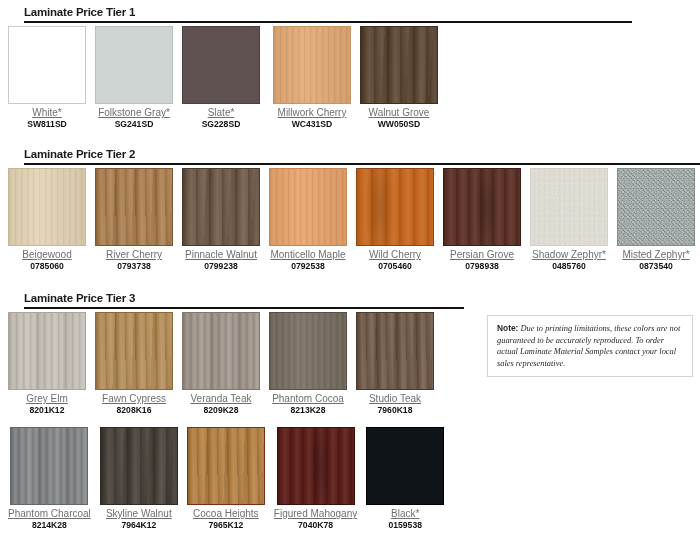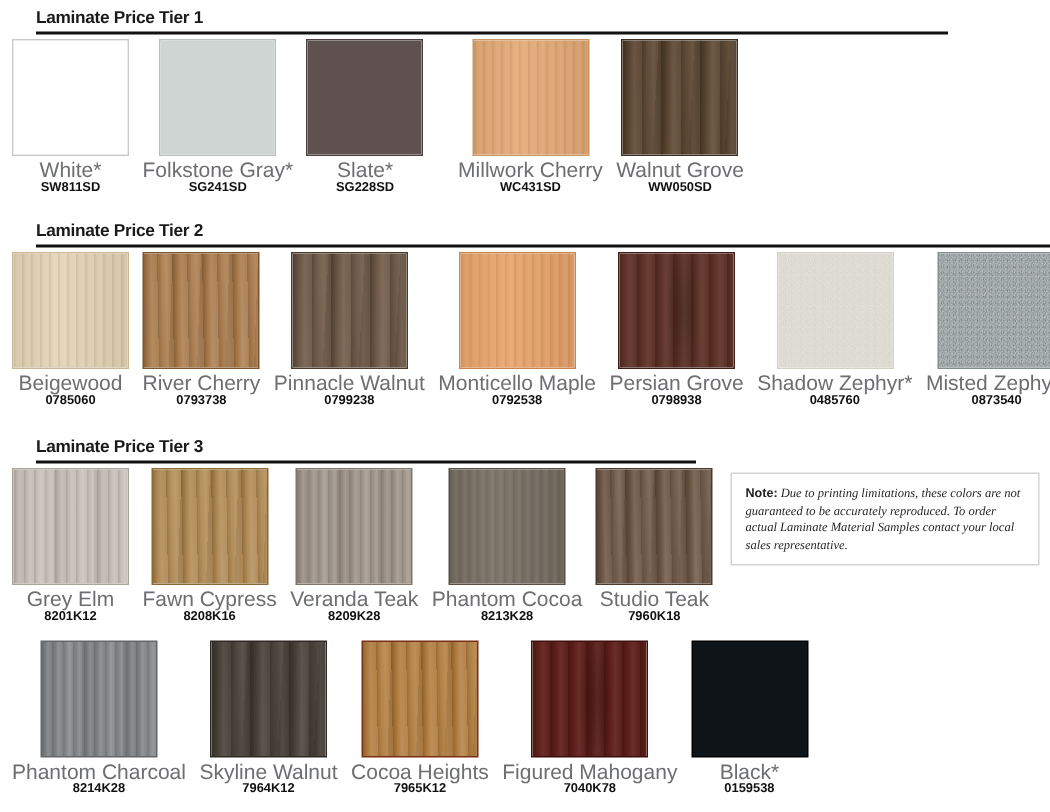--- a/index.html
+++ b/index.html
@@ -24,22 +24,22 @@
 
   
   .row{position:absolute;left:8px;top:20px;display:flex;}
   .cell{display:flex;flex-direction:column;align-items:center;}
   .chip{
     width:78px;height:78px;box-sizing:border-box;
     border:1px solid #bdbdbd;position:relative;overflow:hidden;
   }
   .chip .tex{position:absolute;inset:0;}
   .name{
-    font-size:14px;color:#6d6e71;margin-top:4px;line-height:10px;
-    white-space:nowrap;text-align:right;
+    font-size:10px;color:#6d6e71;margin-top:4px;line-height:10px;
+    white-space:nowrap;text-align:right;text-decoration:underline;
   }
   .code{
     font-size:8.6px;font-weight:700;color:#111;line-height:10px;
     margin-top:1px;white-space:nowrap;text-align:center;
   }
 
   
   .note{
     position:absolute;box-sizing:border-box;
     border:1px solid #d2d3d4;background:#fff;
@@ -72,21 +72,21 @@
             <div class="name">White*</div>
             <div class="code">SW811SD</div>
           </div>
           <div class="cell" style="margin-right: 9px;">
             <div class="chip" style="border-color: rgb(185, 191, 188);">
               <div class="tex" style="background:#ced5d2;"></div>
             </div>
             <div class="name">Folkstone Gray*</div>
             <div class="code">SG241SD</div>
           </div>
-          <div class="cell" style="margin-right: 23px;">
+          <div class="cell" style="margin-right: 13px;">
             <div class="chip" style="border-color: rgb(74, 64, 64);">
               <div class="tex" style="background:#5e5150;"></div>
             </div>
             <div class="name">Slate*</div>
             <div class="code">SG228SD</div>
           </div>
           <div class="cell" style="margin-right: 9px;">
             <div class="chip" style="border-color: rgb(201, 149, 100);">
               <div class="tex" style="background-image:repeating-linear-gradient(90deg, rgba(0,0,0,.07) 0px, rgba(0,0,0,0) 2px, rgba(255,255,255,.06) 4px, rgba(0,0,0,0) 6px),linear-gradient(90deg, rgba(0,0,0,.06), rgba(255,255,255,.07) 40%, rgba(0,0,0,.07));background-color:#e3a873;"></div>
             </div>
@@ -128,20 +128,27 @@
             </div>
             <div class="name">Pinnacle Walnut</div>
             <div class="code">0799238</div>
           </div>
           <div class="cell" style="margin-right: 9px;">
             <div class="chip" style="border-color: rgb(203, 134, 80);">
               <div class="tex" style="background-image:repeating-linear-gradient(90deg, rgba(0,0,0,.07) 0px, rgba(0,0,0,0) 2px, rgba(255,255,255,.06) 4px, rgba(0,0,0,0) 6px),linear-gradient(90deg, rgba(0,0,0,.06), rgba(255,255,255,.07) 40%, rgba(0,0,0,.07));background-color:#e8a268;"></div>
             </div>
             <div class="name">Monticello Maple</div>
             <div class="code">0792538</div>
+          </div>
+          <div class="cell" style="margin-right: 9px;">
+            <div class="chip" style="border-color: rgb(142, 69, 18);">
+              <div class="tex" style="background-image:repeating-linear-gradient(90deg, rgba(0,0,0,.13) 0px, rgba(0,0,0,0) 4px, rgba(255,255,255,.10) 9px, rgba(0,0,0,0) 14px),radial-gradient(ellipse 20px 80px at 30% 50%, rgba(0,0,0,.16), rgba(0,0,0,0) 75%);background-color:#c4651c;"></div>
+            </div>
+            <div class="name">Wild Cherry</div>
+            <div class="code">0705460</div>
           </div>
           <div class="cell" style="margin-right: 9px;">
             <div class="chip" style="border-color: rgb(61, 29, 22);">
               <div class="tex" style="background-image:repeating-linear-gradient(90deg, rgba(0,0,0,.20) 0px, rgba(0,0,0,0) 3px, rgba(255,255,255,.08) 7px, rgba(0,0,0,0) 12px),radial-gradient(ellipse 16px 70px at 55% 50%, rgba(0,0,0,.25), rgba(0,0,0,0) 72%);background-color:#5c3026;"></div>
             </div>
             <div class="name">Persian Grove</div>
             <div class="code">0798938</div>
           </div>
           <div class="cell" style="margin-right: 9px;">
             <div class="chip" style="border-color: rgb(211, 208, 199);">

